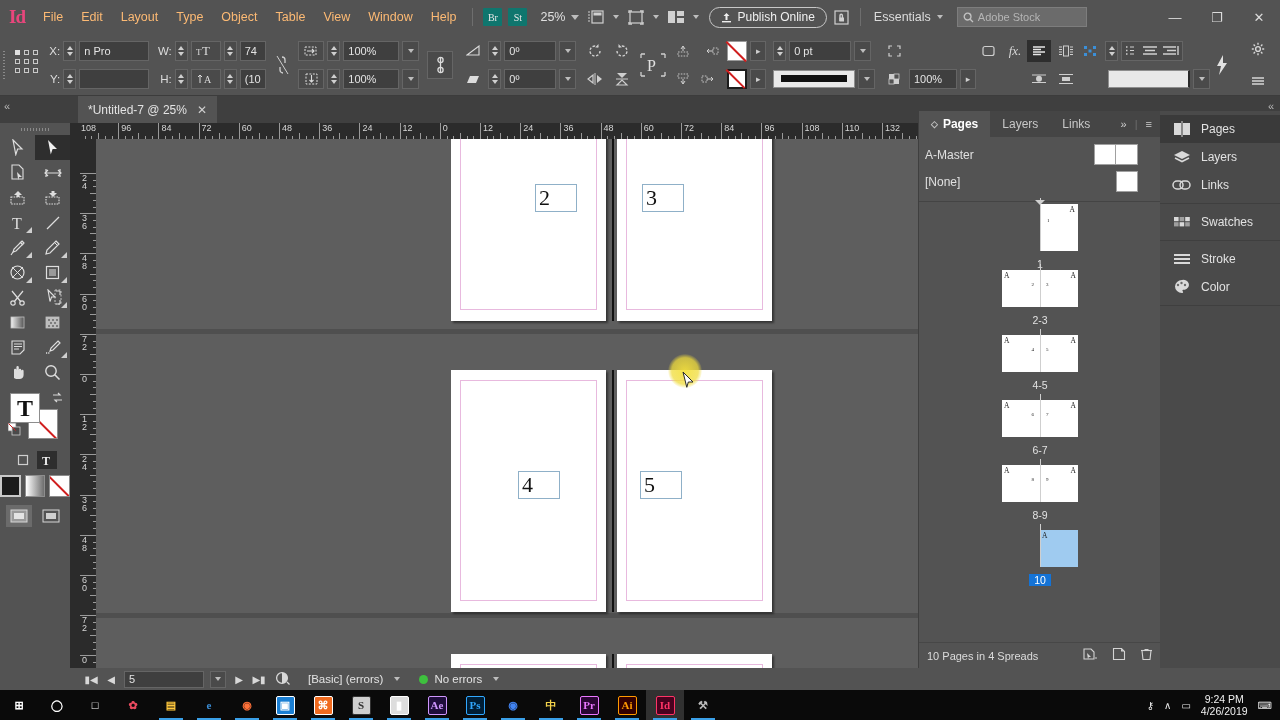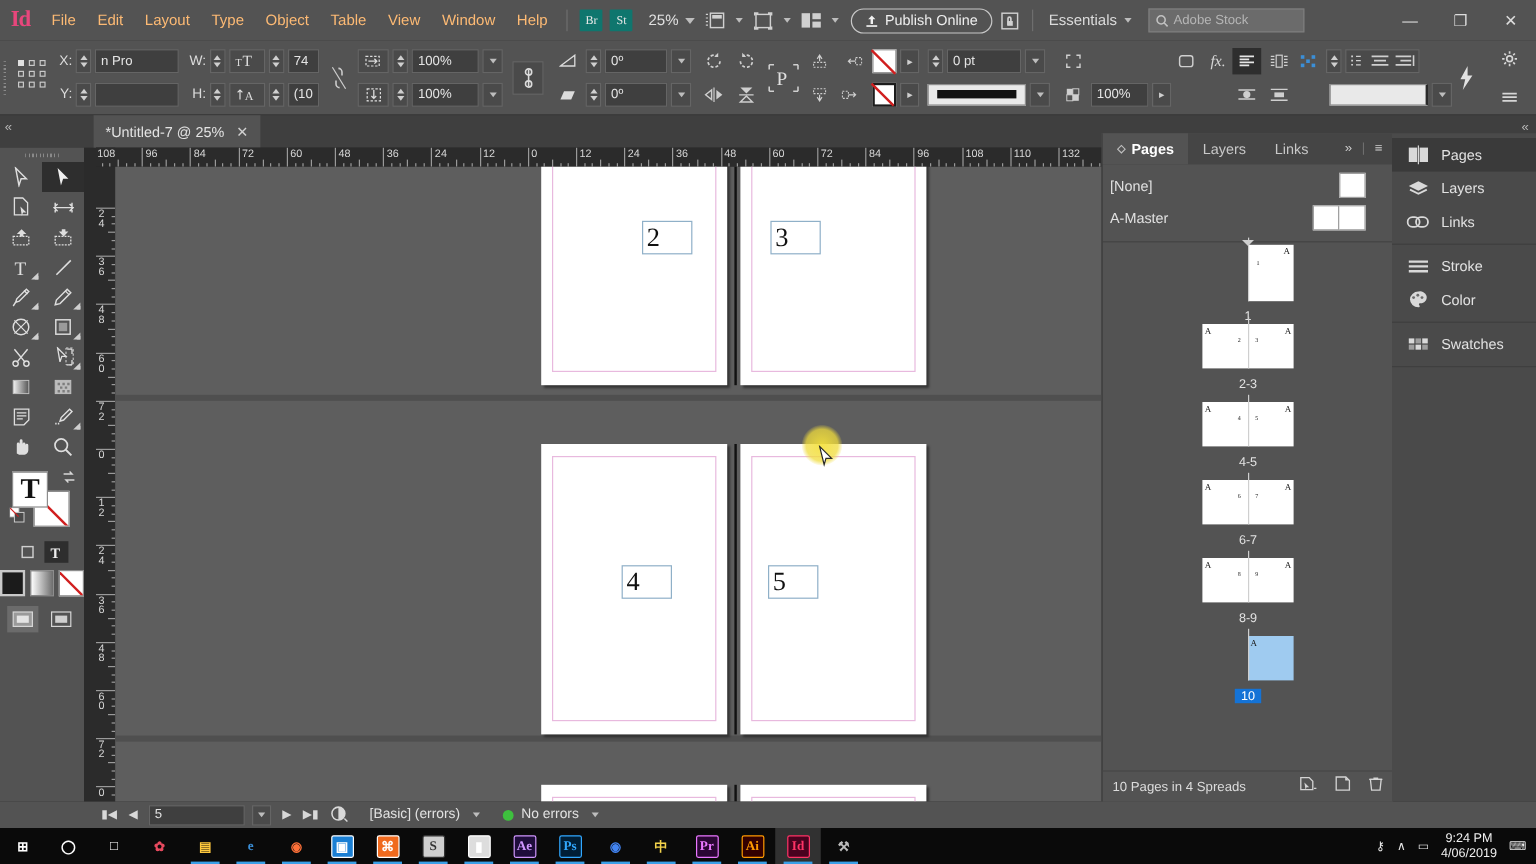--- a/index.html
+++ b/index.html
@@ -1296,30 +1296,30 @@
       </div>
       <div class="pp-tools">
         <span>»</span>
         <span style="color:#6e6e6e">|</span>
         <span>≡</span>
       </div>
     </div>
 
     <div class="masters">
       <div class="master-row">
-        <span class="nm">[None]</span>
-        <span class="mthumb">
-            <i style="width:22px;height:21px;"></i>
-          </span>
-      </div>
-      <div class="master-row">
         <span class="nm">A-Master</span>
         <span class="mthumb">
             <i style="width:22px;height:21px;"></i>
             <i style="width:22px;height:21px;border-left:none;"></i>
+          </span>
+      </div>
+      <div class="master-row">
+        <span class="nm">[None]</span>
+        <span class="mthumb">
+            <i style="width:22px;height:21px;"></i>
           </span>
       </div>
     </div>
     <div class="pp-divider"></div>
 
     <div class="spreads">
 
       <div class="sp" style="top:0;">
         <div class="sp-tri" style="left:116px;top:-4px;"></div>
         <div class="sp-pages">
@@ -1466,56 +1466,56 @@
         <span>Layers</span>
       </div>
       <div class="dock-item">
         <span class="dock-ic">
           <svg width="20" height="12" viewBox="0 0 20 12">
               <rect x="1" y="2" width="10" height="8" rx="4" fill="none" stroke="#d9d9d9" stroke-width="1.5"></rect>
               <rect x="8" y="2" width="10" height="8" rx="4" fill="none" stroke="#d9d9d9" stroke-width="1.5"></rect>
             </svg>
         </span>
         <span>Links</span>
-      </div>
-    </div>
-    <div class="dock-group">
-      <div class="dock-item">
-        <span class="dock-ic">
-          <svg width="18" height="14" viewBox="0 0 18 14">
-              <path d="M1 3h16M1 7h16M1 11h16" stroke="#d9d9d9" stroke-width="2"></path>
-            </svg>
-        </span>
-        <span>Stroke</span>
-      </div>
-      <div class="dock-item">
-        <span class="dock-ic">
-          <svg width="18" height="16" viewBox="0 0 18 16">
-              <path d="M9 1a7 6.5 0 100 13c1.2 0 1.4-1 .7-1.7-.6-.7-.2-1.6.8-1.6h1.4A5 4.6 0 009 1z" fill="#d9d9d9"></path>
-              <circle cx="5" cy="6" r="1.2" fill="#6a6a6a"></circle>
-              <circle cx="8.5" cy="4" r="1.2" fill="#6a6a6a"></circle>
-              <circle cx="12" cy="6" r="1.2" fill="#6a6a6a"></circle>
-            </svg>
-        </span>
-        <span>Color</span>
       </div>
     </div>
     <div class="dock-group">
       <div class="dock-item">
         <span class="dock-ic">
           <svg width="18" height="14" viewBox="0 0 18 14">
               <rect x="1" y="2" width="4.6" height="4.2" fill="#d9d9d9"></rect>
               <rect x="6.6" y="2" width="4.6" height="4.2" fill="#9e9e9e"></rect>
               <rect x="12.2" y="2" width="4.6" height="4.2" fill="#d9d9d9"></rect>
               <rect x="1" y="7.2" width="4.6" height="4.2" fill="#9e9e9e"></rect>
               <rect x="6.6" y="7.2" width="4.6" height="4.2" fill="#d9d9d9"></rect>
               <rect x="12.2" y="7.2" width="4.6" height="4.2" fill="#9e9e9e"></rect>
             </svg>
         </span>
         <span>Swatches</span>
+      </div>
+    </div>
+    <div class="dock-group">
+      <div class="dock-item">
+        <span class="dock-ic">
+          <svg width="18" height="14" viewBox="0 0 18 14">
+              <path d="M1 3h16M1 7h16M1 11h16" stroke="#d9d9d9" stroke-width="2"></path>
+            </svg>
+        </span>
+        <span>Stroke</span>
+      </div>
+      <div class="dock-item">
+        <span class="dock-ic">
+          <svg width="18" height="16" viewBox="0 0 18 16">
+              <path d="M9 1a7 6.5 0 100 13c1.2 0 1.4-1 .7-1.7-.6-.7-.2-1.6.8-1.6h1.4A5 4.6 0 009 1z" fill="#d9d9d9"></path>
+              <circle cx="5" cy="6" r="1.2" fill="#6a6a6a"></circle>
+              <circle cx="8.5" cy="4" r="1.2" fill="#6a6a6a"></circle>
+              <circle cx="12" cy="6" r="1.2" fill="#6a6a6a"></circle>
+            </svg>
+        </span>
+        <span>Color</span>
       </div>
     </div>
   </div>
 
   <div class="statusbar">
     <span class="sb-nav">▮◀</span>
     <span class="sb-nav">◀</span>
     <div class="sb-field">5</div>
     <div class="sb-dd">
         <div class="caret sm" style="margin:0"></div>
@@ -1597,19 +1597,19 @@
       </div>
       <div class="tb-item running">
         <div class="appicon" style="background: transparent; color: rgb(188, 188, 188);">⚒</div>
       </div>
       <div class="tray">
         <span>⚷</span>
         <span>∧</span>
         <span>▭</span>
         <div class="clock">
           <div>9:24 PM</div>
-          <div>4/06/2019</div>
+          <div>4/26/2019</div>
         </div>
         <span>⌨</span>
       </div>
     </div>
 
 </div>
 
 </body></html>

